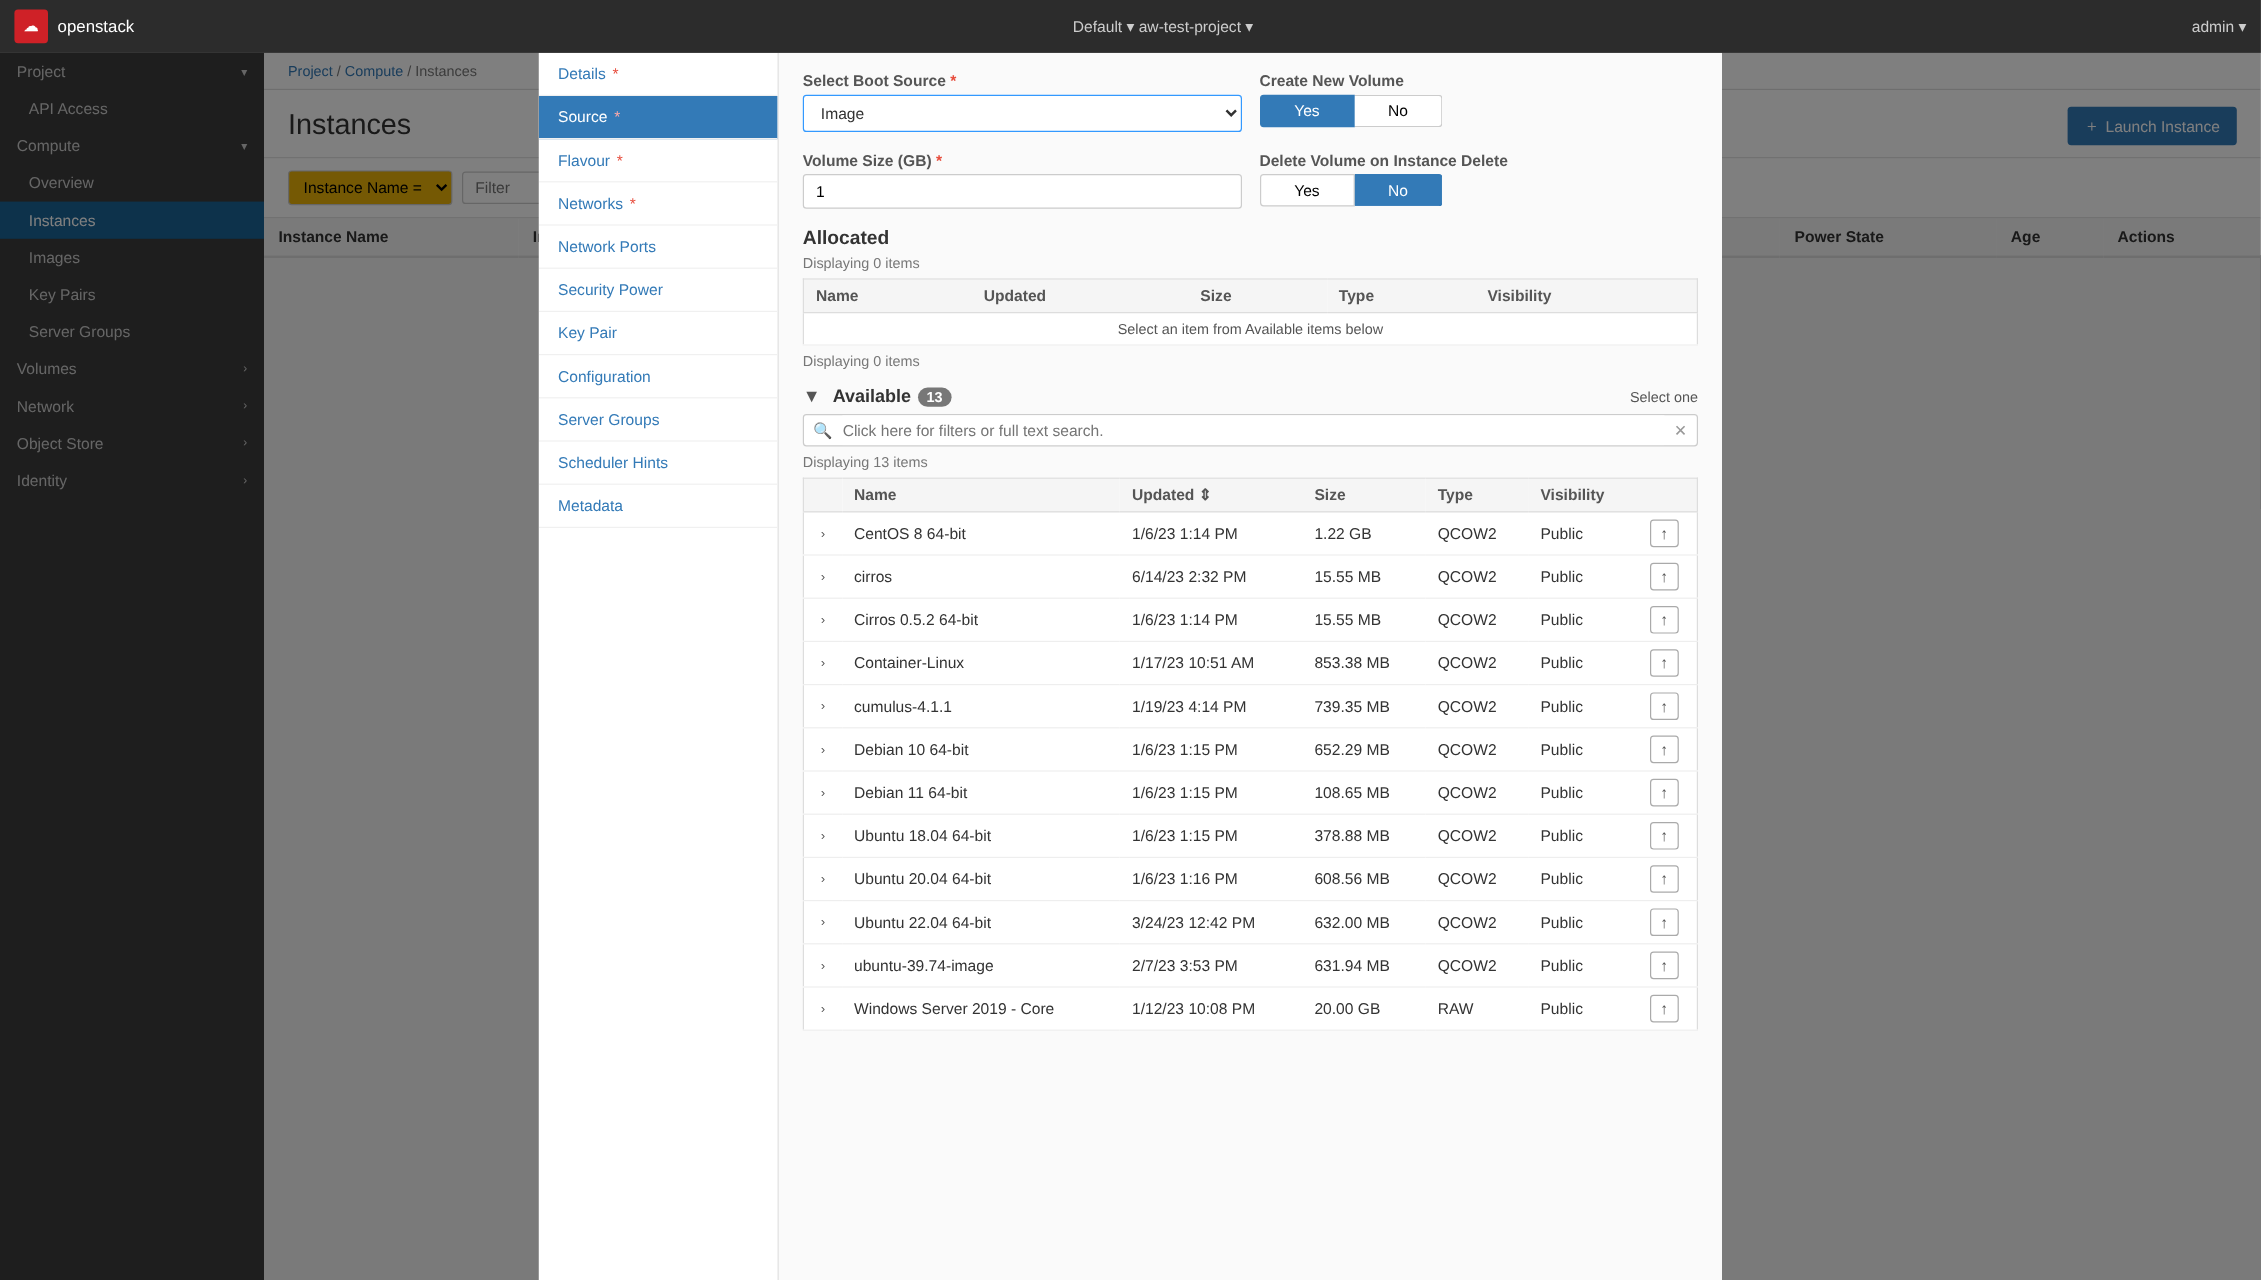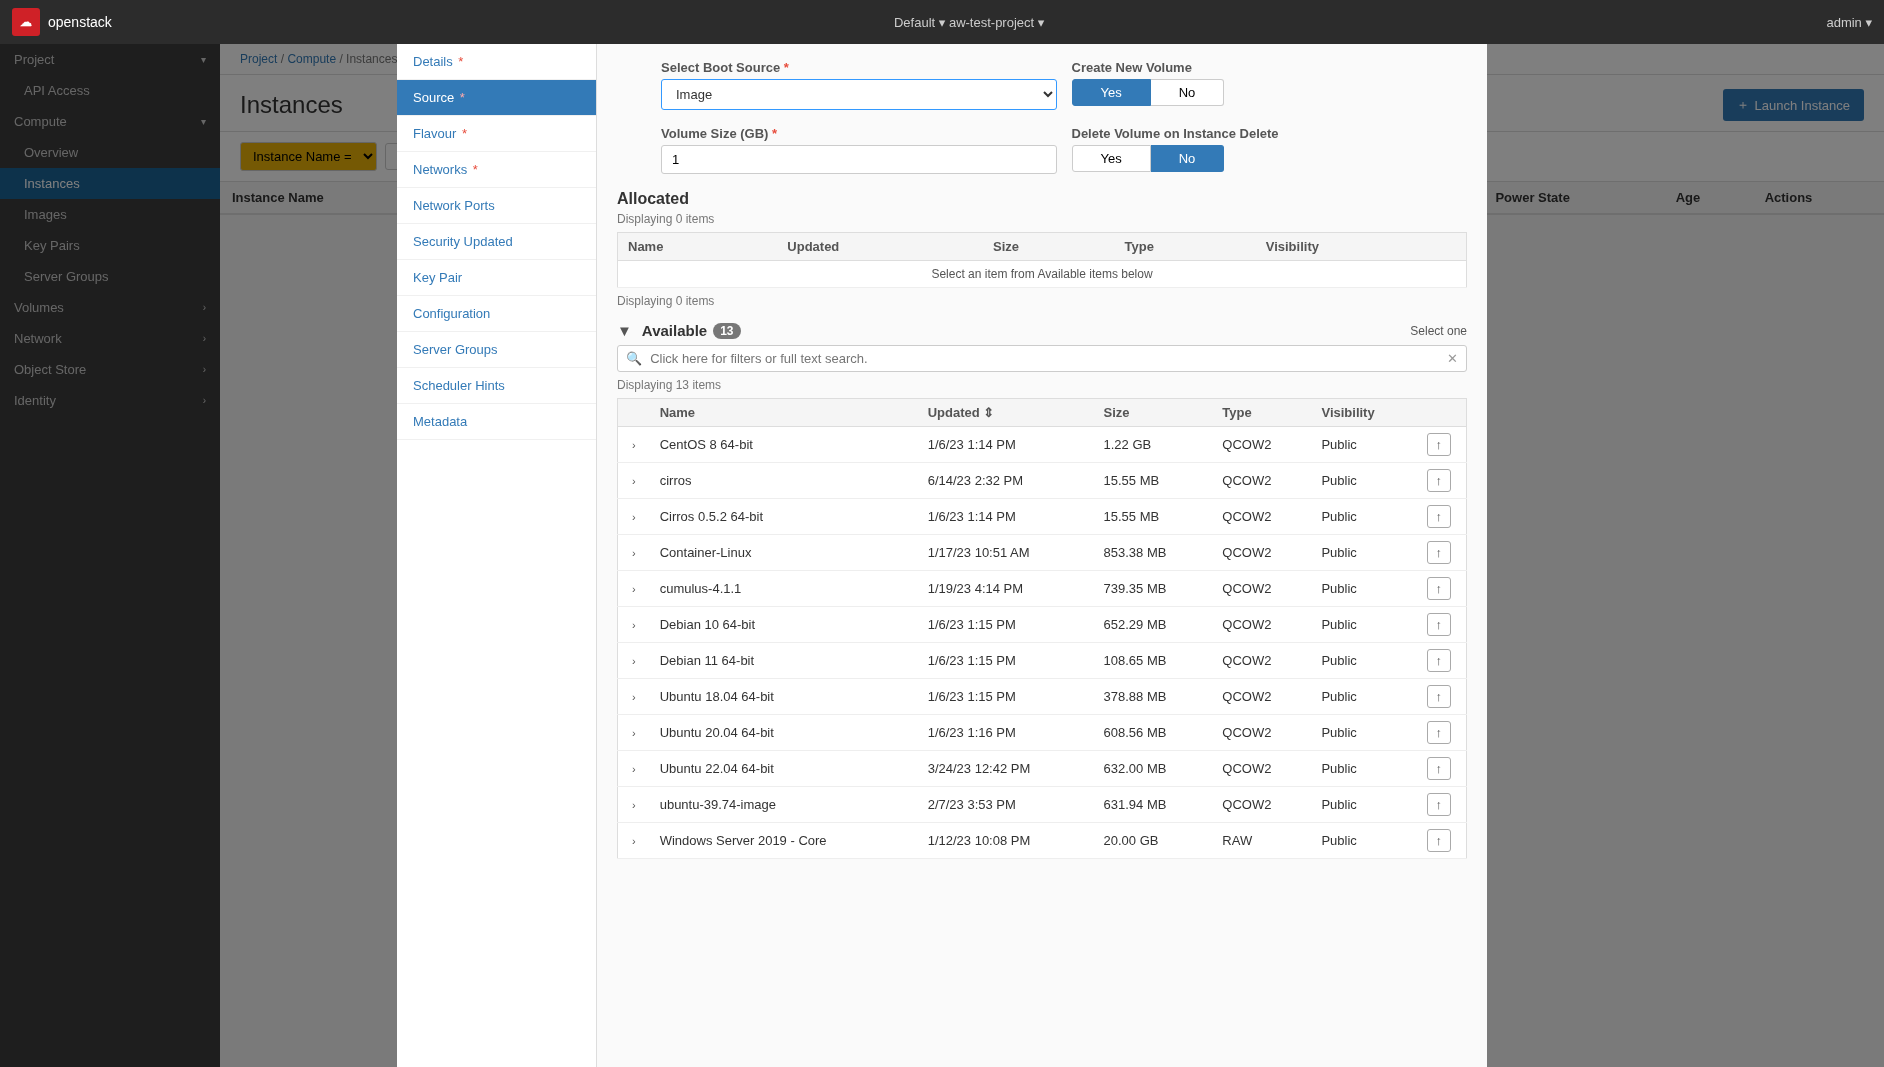--- a/index.html
+++ b/index.html
@@ -182,21 +182,21 @@
       top: 0; left: 0; right: 0; bottom: 0;
       background: rgba(0,0,0,0.5);
       z-index: 500;
       display: flex;
       align-items: flex-start;
       justify-content: center;
       padding-top: 44px;
     }
     .modal {
       background: #fff;
-      width: 1090px;
+      width: 986px;
       max-width: 98vw;
       height: calc(1067px - 44px);
       display: flex;
       flex-direction: column;
       overflow: hidden;
     }
     .modal-body {
       display: flex;
       flex: 1;
       overflow: hidden;
@@ -229,21 +229,20 @@
       overflow-y: auto;
       padding: 16px 20px;
       background: #fafafa;
     }
 
     
     .section-row {
       display: flex;
       gap: 15px;
       margin-bottom: 16px;
-      margin-left: 44px;
     }
     .form-group {
       flex: 1;
     }
     .form-group label {
       display: block;
       font-size: 13px;
       color: #555;
       margin-bottom: 4px;
       font-weight: bold;
@@ -523,21 +522,21 @@
   <div class="modal">
 
     <div class="modal-body">
 
       <div class="step-nav">
         <div class="step-nav-item">Details <span class="req">*</span></div>
         <div class="step-nav-item active-step">Source <span class="req">*</span></div>
         <div class="step-nav-item">Flavour <span class="req">*</span></div>
         <div class="step-nav-item">Networks <span class="req">*</span></div>
         <div class="step-nav-item">Network Ports</div>
-        <div class="step-nav-item">Security Updated</div>
+        <div class="step-nav-item">Security Power</div>
         <div class="step-nav-item">Key Pair</div>
         <div class="step-nav-item">Configuration</div>
         <div class="step-nav-item">Server Groups</div>
         <div class="step-nav-item">Scheduler Hints</div>
         <div class="step-nav-item">Metadata</div>
       </div>
 
       <div class="modal-content-area">
 
         <div class="section-row">

